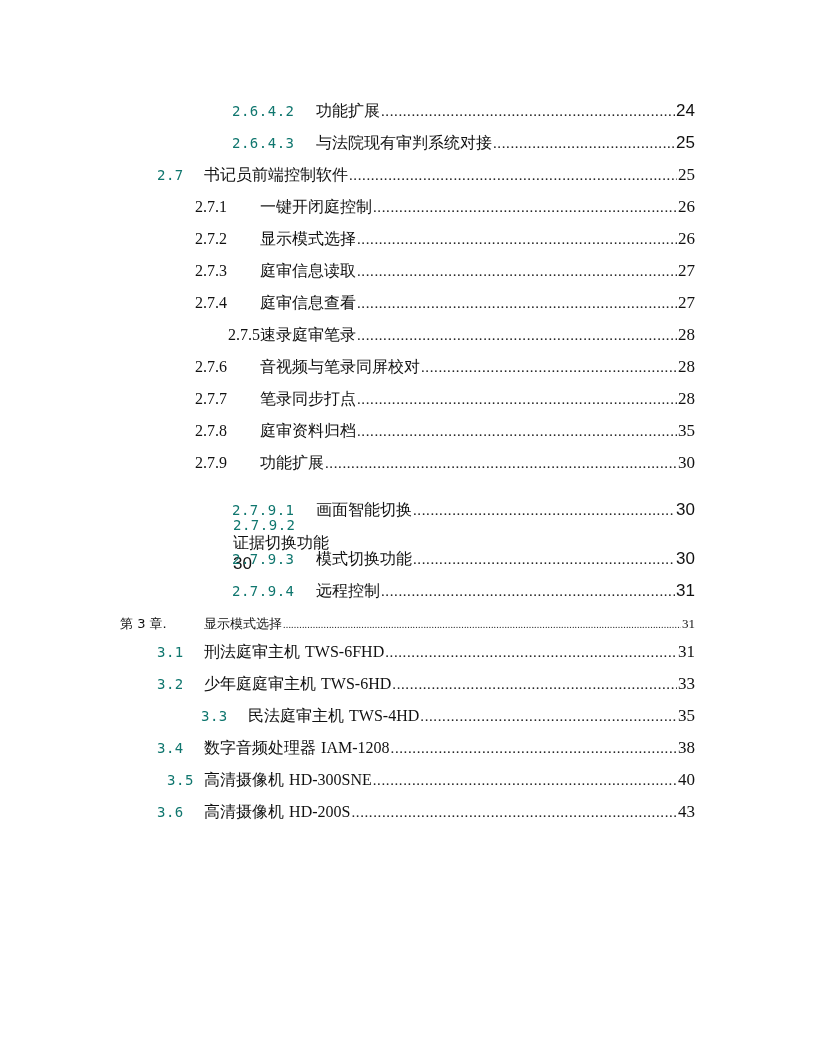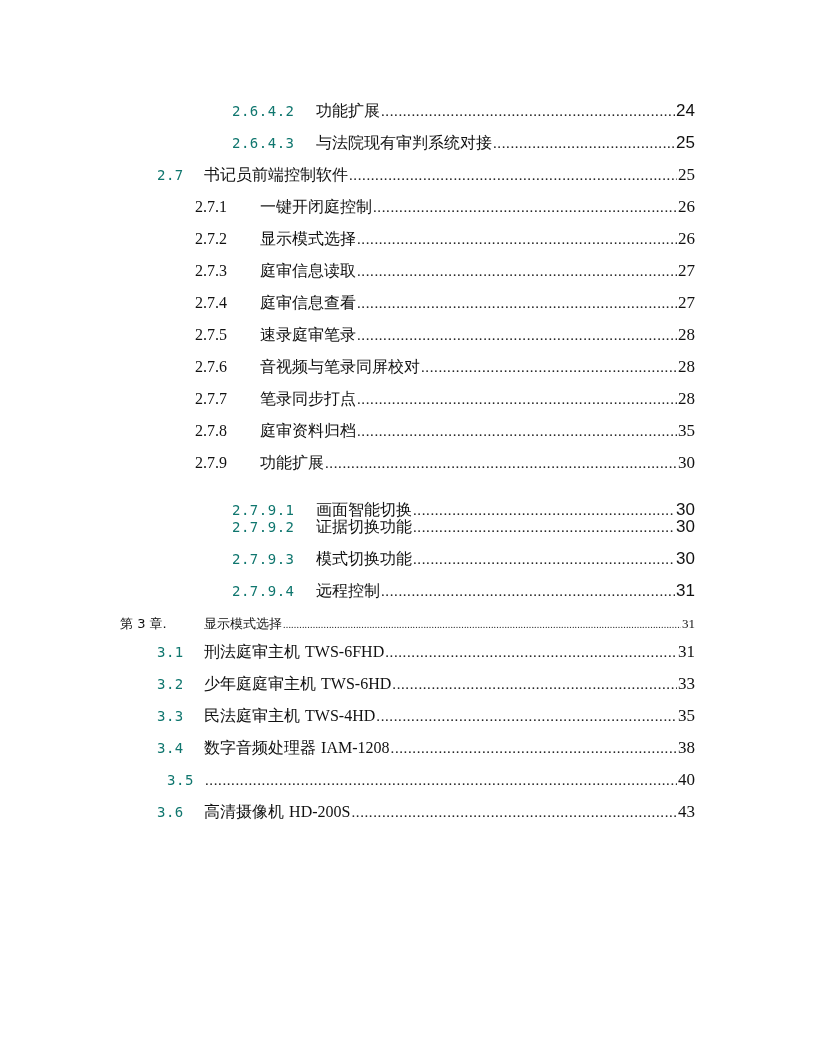--- a/index.html
+++ b/index.html
@@ -66,21 +66,21 @@
     <span class="page serif">27</span>
   </div>
 
   <div class="row" style="left:195px; top:293px;">
     <span class="num serif" style="width:65px;">2.7.4</span>
     <span class="title">庭审信息查看</span>
     <span class="leader"></span>
     <span class="page serif">27</span>
   </div>
 
-  <div class="row" style="left:195px; top:325px;">
+  <div class="row" style="left:195px; top:325px;text-align:right;">
     <span class="num serif" style="width:65px;">2.7.5</span>
     <span class="title">速录庭审笔录</span>
     <span class="leader"></span>
     <span class="page serif">28</span>
   </div>
 
   <div class="row" style="left:195px; top:357px;">
     <span class="num serif" style="width:65px;">2.7.6</span>
     <span class="title">音视频与笔录同屏校对</span>
     <span class="leader"></span>
@@ -108,21 +108,21 @@
     <span class="page serif">30</span>
   </div>
 
   <div class="row" style="left:232px; top:485px;">
     <span class="num mono" style="width:84px;margin-top:17px;">2.7.9.1</span>
     <span class="title">画面智能切换</span>
     <span class="leader"></span>
     <span class="page">30</span>
   </div>
 
-  <div class="row" style="left:232px; top:517px;">
+  <div class="row" style="left:232px; top:517px;flex-direction:column;">
     <span class="num mono" style="width:84px;">2.7.9.2</span>
     <span class="title">证据切换功能</span>
     <span class="leader"></span>
     <span class="page">30</span>
   </div>
 
   <div class="row" style="left:232px; top:549px;">
     <span class="num mono" style="width:84px;">2.7.9.3</span>
     <span class="title">模式切换功能</span>
     <span class="leader"></span>
@@ -151,35 +151,36 @@
   </div>
 
   <div class="row" style="left:157px; top:674px;">
     <span class="num mono" style="width:47px;">3.2</span>
     <span class="title"><span>少年庭庭审主机</span> <span class="latin">TWS-6HD</span></span>
     <span class="leader"></span>
     <span class="page serif">33</span>
   </div>
 
   <div class="row" style="left:157px; top:706px;">
-    <span class="num mono" style="width:47px;">3.3</span>
+    <span class="num mono" style="width:47px;margin-left:44px;">3.3</span>
     <span class="title"><span>民法庭审主机</span> <span class="latin">TWS-4HD</span></span>
     <span class="leader"></span>
     <span class="page serif">35</span>
   </div>
 
   <div class="row" style="left:157px; top:738px;">
     <span class="num mono" style="width:47px;">3.4</span>
     <span class="title"><span>数字音频处理器</span> <span class="latin">IAM-1208</span></span>
     <span class="leader"></span>
     <span class="page serif">38</span>
   </div>
 
   <div class="row" style="left:157px; top:770px;text-align:center;">
     <span class="num mono" style="width:47px;">3.5</span>
+    <span class="title"><span>高清摄像机</span> <span class="latin">HD-300SNE</span></span>
     <span class="leader"></span>
     <span class="page serif">40</span>
   </div>
 
   <div class="row" style="left:157px; top:802px;">
     <span class="num mono" style="width:47px;">3.6</span>
     <span class="title"><span>高清摄像机</span> <span class="latin">HD-200S</span></span>
     <span class="leader"></span>
     <span class="page serif">43</span>
   </div>

